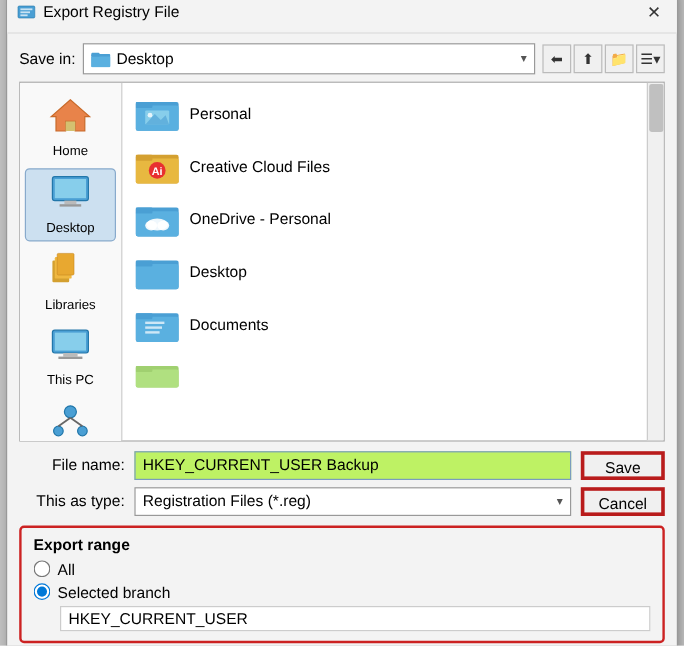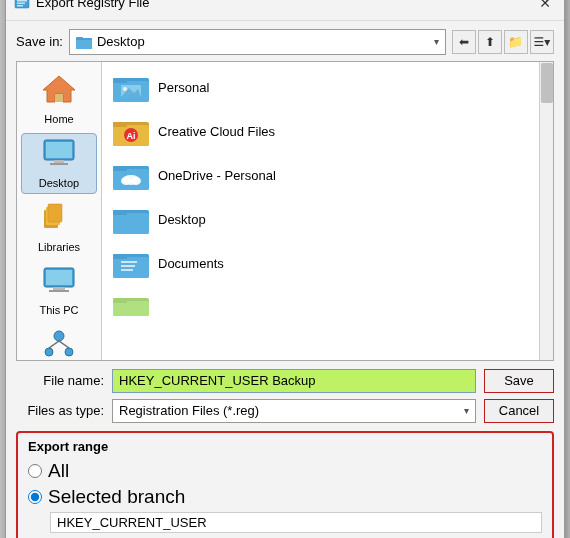--- a/index.html
+++ b/index.html
@@ -212,21 +212,21 @@
       font-size: 13px;
       display: flex;
       align-items: center;
       cursor: pointer;
     }
     .select-arrow { margin-left: auto; font-size: 10px; color: #555; }
     .action-btn {
       width: 70px;
       height: 24px;
       background: #f0f0f0;
-      border: 1px solid #b91c1c;
+      border: 3px solid #b91c1c;
       font-size: 13px;
       cursor: pointer;
       text-align: center;
       line-height: 22px;
     }
     .export-range {
       margin-top: 8px;
       border: 2px solid #cc2222;
       border-radius: 4px;
       padding: 6px 10px 8px 10px;
@@ -243,21 +243,21 @@
       gap: 6px;
       margin-bottom: 4px;
     }
     .radio-input {
       width: 14px;
       height: 14px;
       accent-color: #0078d7;
       cursor: pointer;
     }
     .radio-label {
-      font-size: 19px;
+      font-size: 13px;
       color: #000;
       cursor: pointer;
     }
     .branch-value {
       margin-left: 22px;
       font-size: 13px;
       color: #000;
       background: #fff;
       border: 1px solid #ccc;
       padding: 2px 6px;
@@ -453,21 +453,21 @@
       </div>
     </div>
 
     <div class="bottom-row">
       <div class="input-row">
         <span class="input-label">File name:</span>
         <input class="input-field" type="text" value="HKEY_CURRENT_USER Backup" style="">
         <button class="action-btn">Save</button>
       </div>
       <div class="input-row">
-        <span class="input-label">Files as type:</span>
+        <span class="input-label">This as type:</span>
         <div class="select-field">
           <span>Registration Files (*.reg)</span>
           <span class="select-arrow">▾</span>
         </div>
         <button class="action-btn">Cancel</button>
       </div>
     </div>
 
     <div class="export-range">
       <div class="export-range-title">Export range</div>

